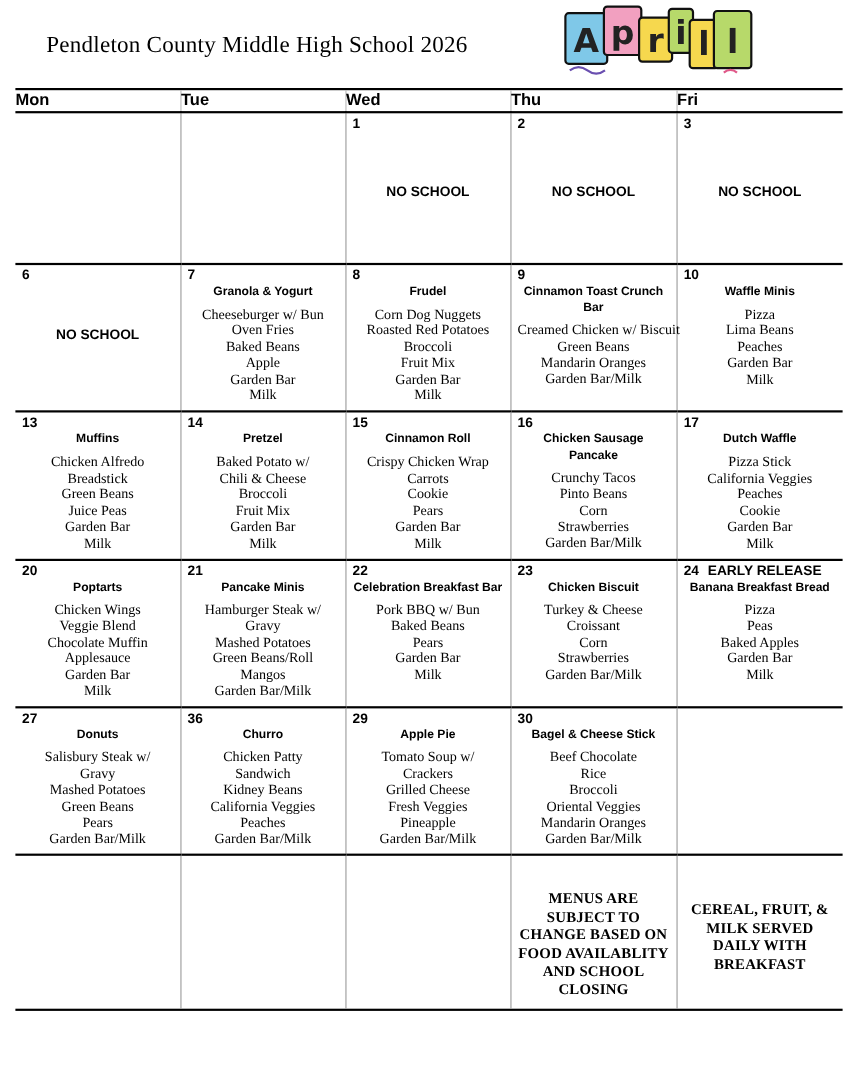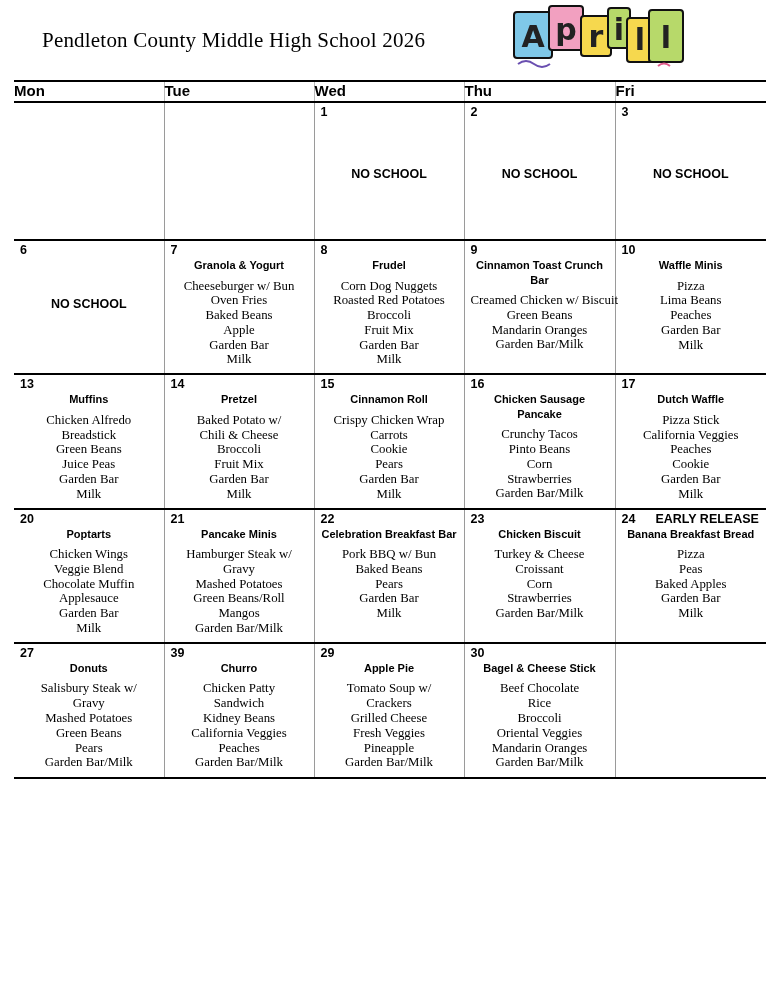--- a/index.html
+++ b/index.html
@@ -93,21 +93,21 @@
     font-weight: bold;
     font-size: 12.5px;
     line-height: 13px;
     text-align: left;
     margin: 0 0 1px 2px;
   }
   .release {
     font-family: "Liberation Sans", sans-serif;
     font-weight: bold;
     font-size: 12.5px;
-    margin-left: 20px;
+    margin-left: 8px;
   }
   .entree {
     font-family: "Liberation Sans", sans-serif;
     font-weight: bold;
     font-size: 11px;
     line-height: 14.5px;
     text-align: center;
     margin: 0 0 6px 0;
     padding: 0 2px;
   }
@@ -387,21 +387,21 @@
             <div class="items">
               <div>Salisbury Steak w/</div>
               <div>Gravy</div>
               <div>Mashed Potatoes</div>
               <div>Green Beans</div>
               <div>Pears</div>
               <div>Garden Bar/Milk</div>
             </div>
           </td>
           <td class="daycell">
-            <div class="daynum">39</div>
+            <div class="daynum">36</div>
             <div class="entree">Churro</div>
             <div class="items">
               <div>Chicken Patty</div>
               <div>Sandwich</div>
               <div>Kidney Beans</div>
               <div>California Veggies</div>
               <div>Peaches</div>
               <div>Garden Bar/Milk</div>
             </div>
           </td>
@@ -424,15 +424,26 @@
               <div>Beef Chocolate</div>
               <div>Rice</div>
               <div>Broccoli</div>
               <div>Oriental Veggies</div>
               <div>Mandarin Oranges</div>
               <div>Garden Bar/Milk</div>
             </div>
           </td>
           <td class="daycell"></td>
         </tr>
+        <tr class="week week-6">
+          <td class="daycell"></td>
+          <td class="daycell"></td>
+          <td class="daycell"></td>
+          <td class="daycell">
+            <div class="notice">MENUS ARE SUBJECT TO CHANGE BASED ON FOOD AVAILABLITY AND SCHOOL CLOSING</div>
+          </td>
+          <td class="daycell">
+            <div class="notice right">CEREAL, FRUIT, &amp; MILK SERVED DAILY WITH BREAKFAST</div>
+          </td>
+        </tr>
       </tbody>
   </table>
 </div>
 
 </body></html>

